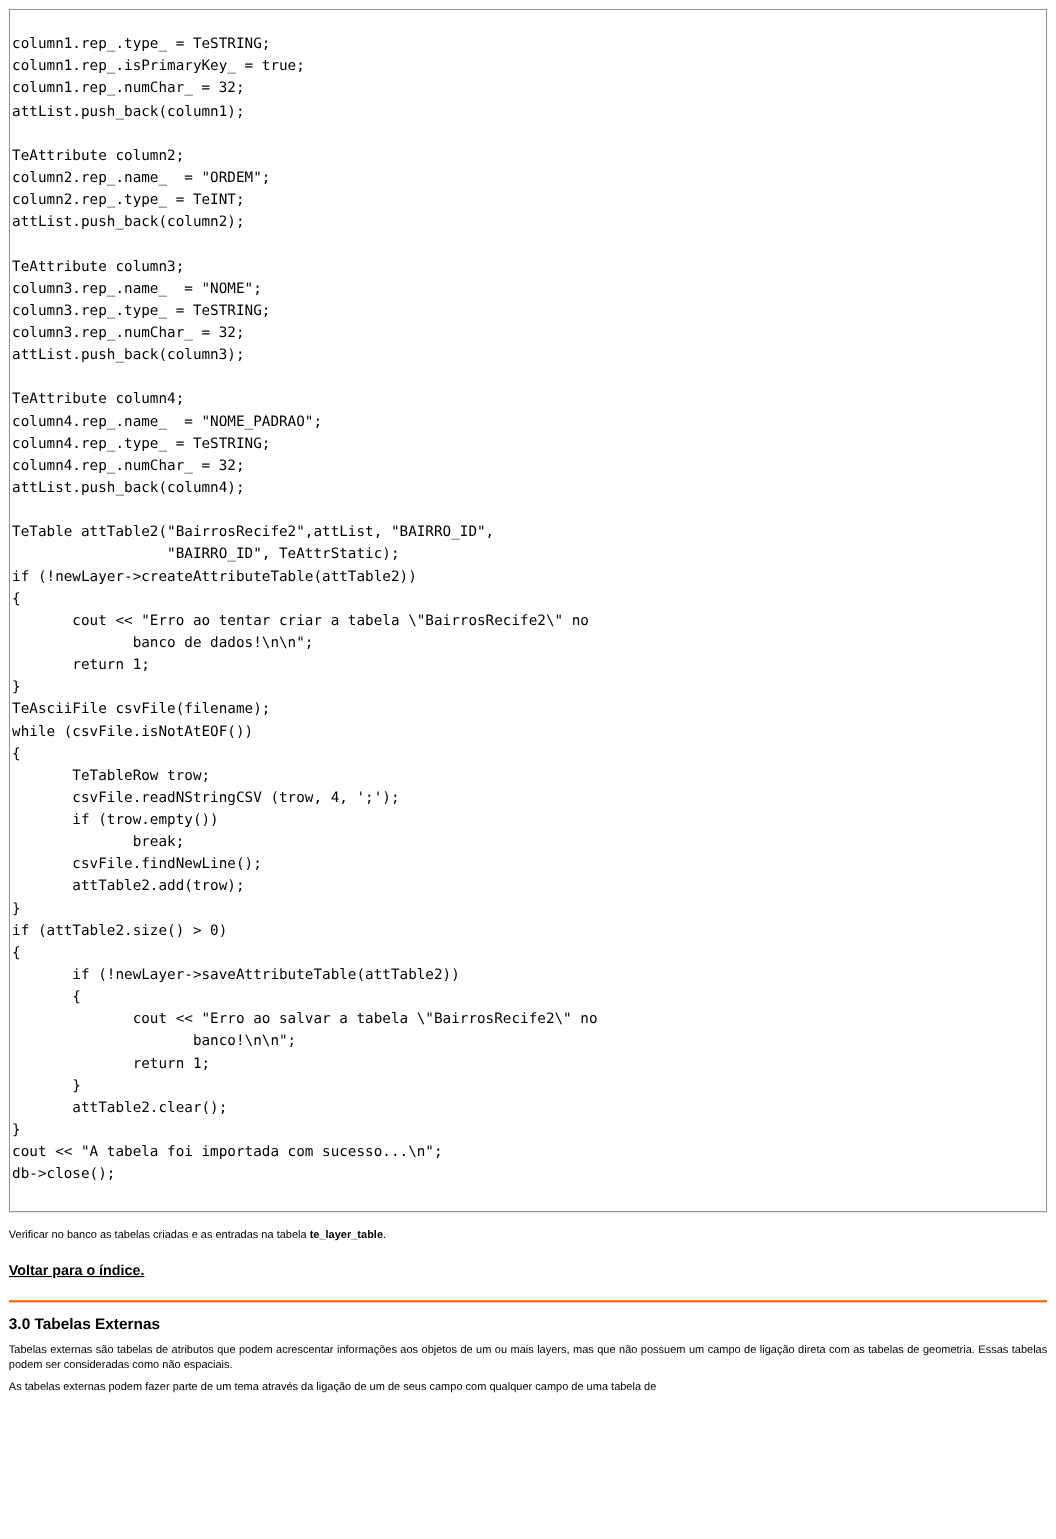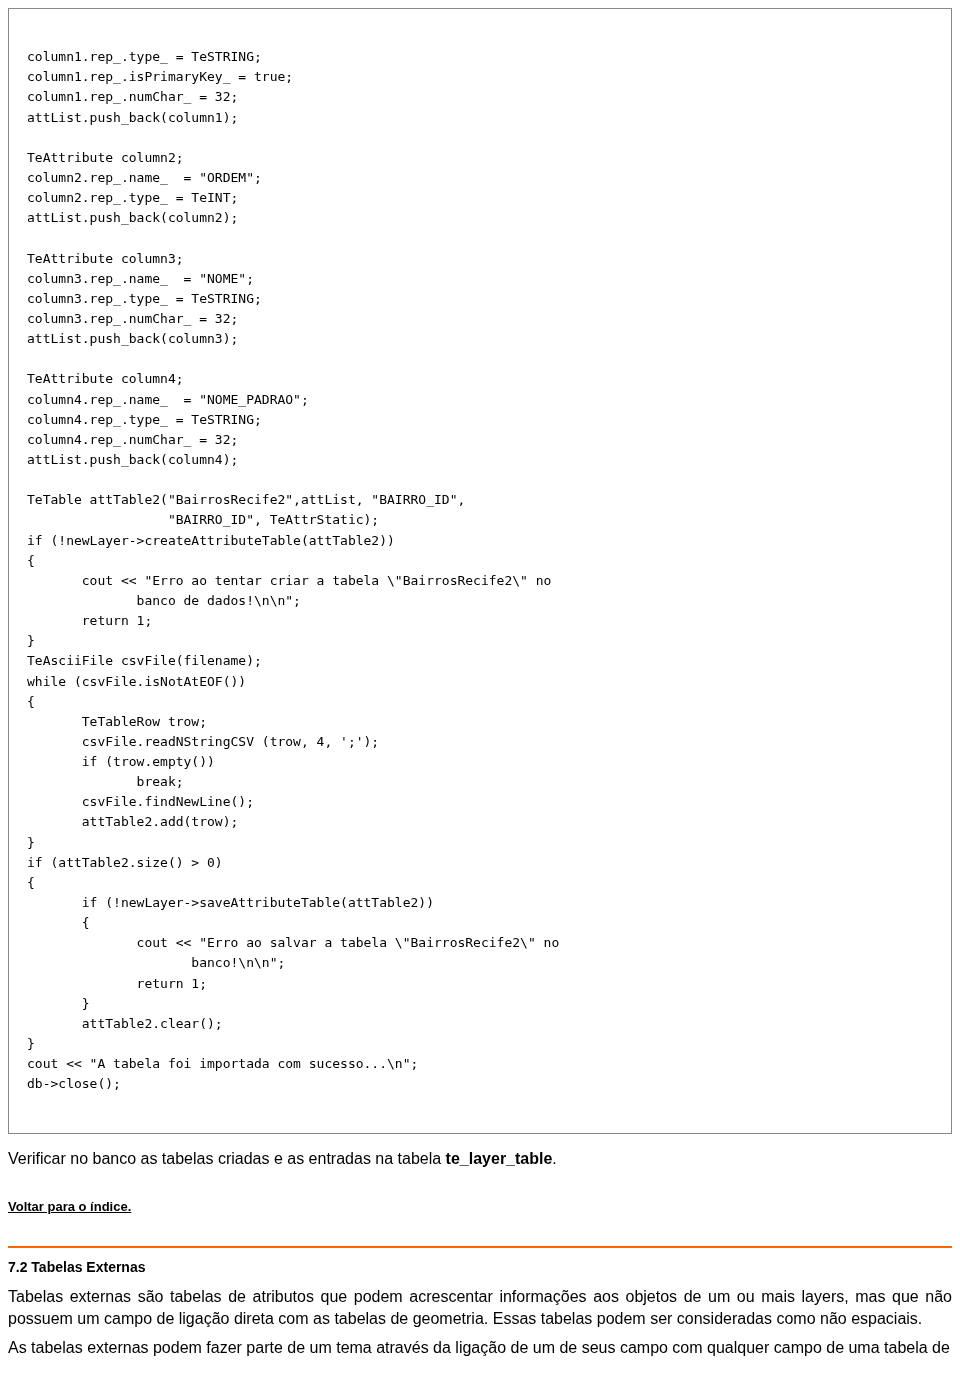--- a/index.html
+++ b/index.html
@@ -14,39 +14,39 @@
     border: 1px solid #888;
     padding: 0;
     font-family: "Courier New", Courier, monospace;
     font-size: 13px;
     line-height: 1.55;
     white-space: pre;
     overflow: hidden;
     margin-bottom: 14px;
   }
   .code-box pre {
-    margin: 16px;
+    margin: 0;
     padding: 2px 2px 2px 2px;
   }
   p {
     margin: 6px 0;
     text-align: justify;
   }
   .text-para {
-    font-size: 16px;
+    font-size: 10px;
   }
   .text-para b {
     font-weight: bold;
   }
   .link {
     text-decoration: underline;
     color: #000;
     font-weight: bold;
     font-size: 13px;
-    margin: 22px 0;
+    margin: 10px 0;
     display: inline-block;
     cursor: pointer;
   }
   hr.orange {
     border: none;
     border-top: 2px solid #ff6600;
     margin: 8px 0 10px 0;
   }
   h2.section {
     font-size: 14px;
@@ -115,20 +115,20 @@
 </div>
 
 <p class="text-para">
   <span>Verificar no banco as tabelas criadas e as entradas na tabela </span><b>te_layer_table</b><span>.</span>
 </p>
 
 <a class="link">Voltar para o índice.</a>
 
 <hr class="orange">
 
-<h2 class="section">7.2 Tabelas Externas</h2>
+<h2 class="section">3.0 Tabelas Externas</h2>
 
 <p class="text-para">Tabelas externas são tabelas de atributos que podem acrescentar informações aos objetos de um ou mais layers, mas que não possuem um campo de ligação direta com as tabelas de geometria. Essas tabelas podem ser consideradas como não espaciais.</p>
 
 <p class="text-para">As tabelas externas podem fazer parte de um tema através da ligação de um de seus campo com qualquer campo de uma tabela de</p>
 
 
 
 
 </body></html>

